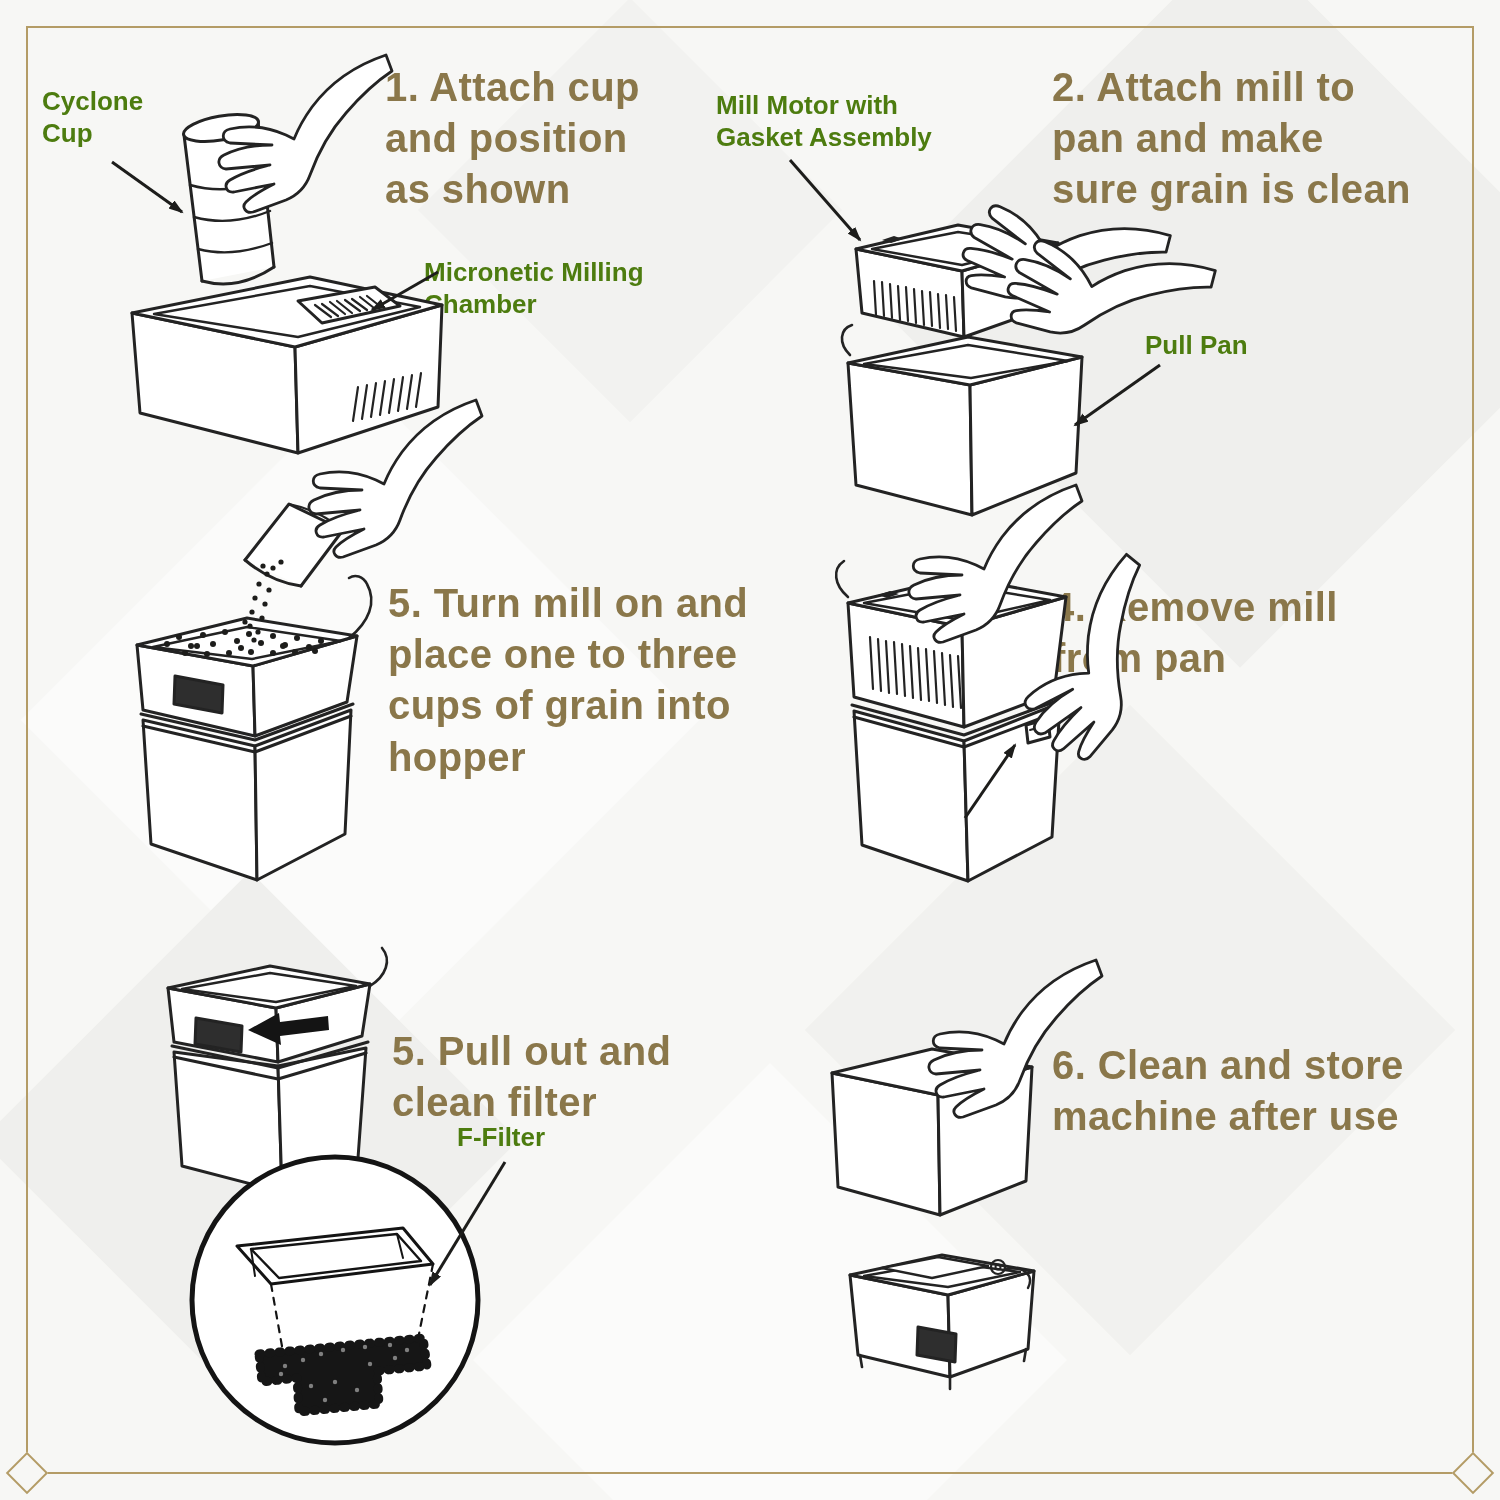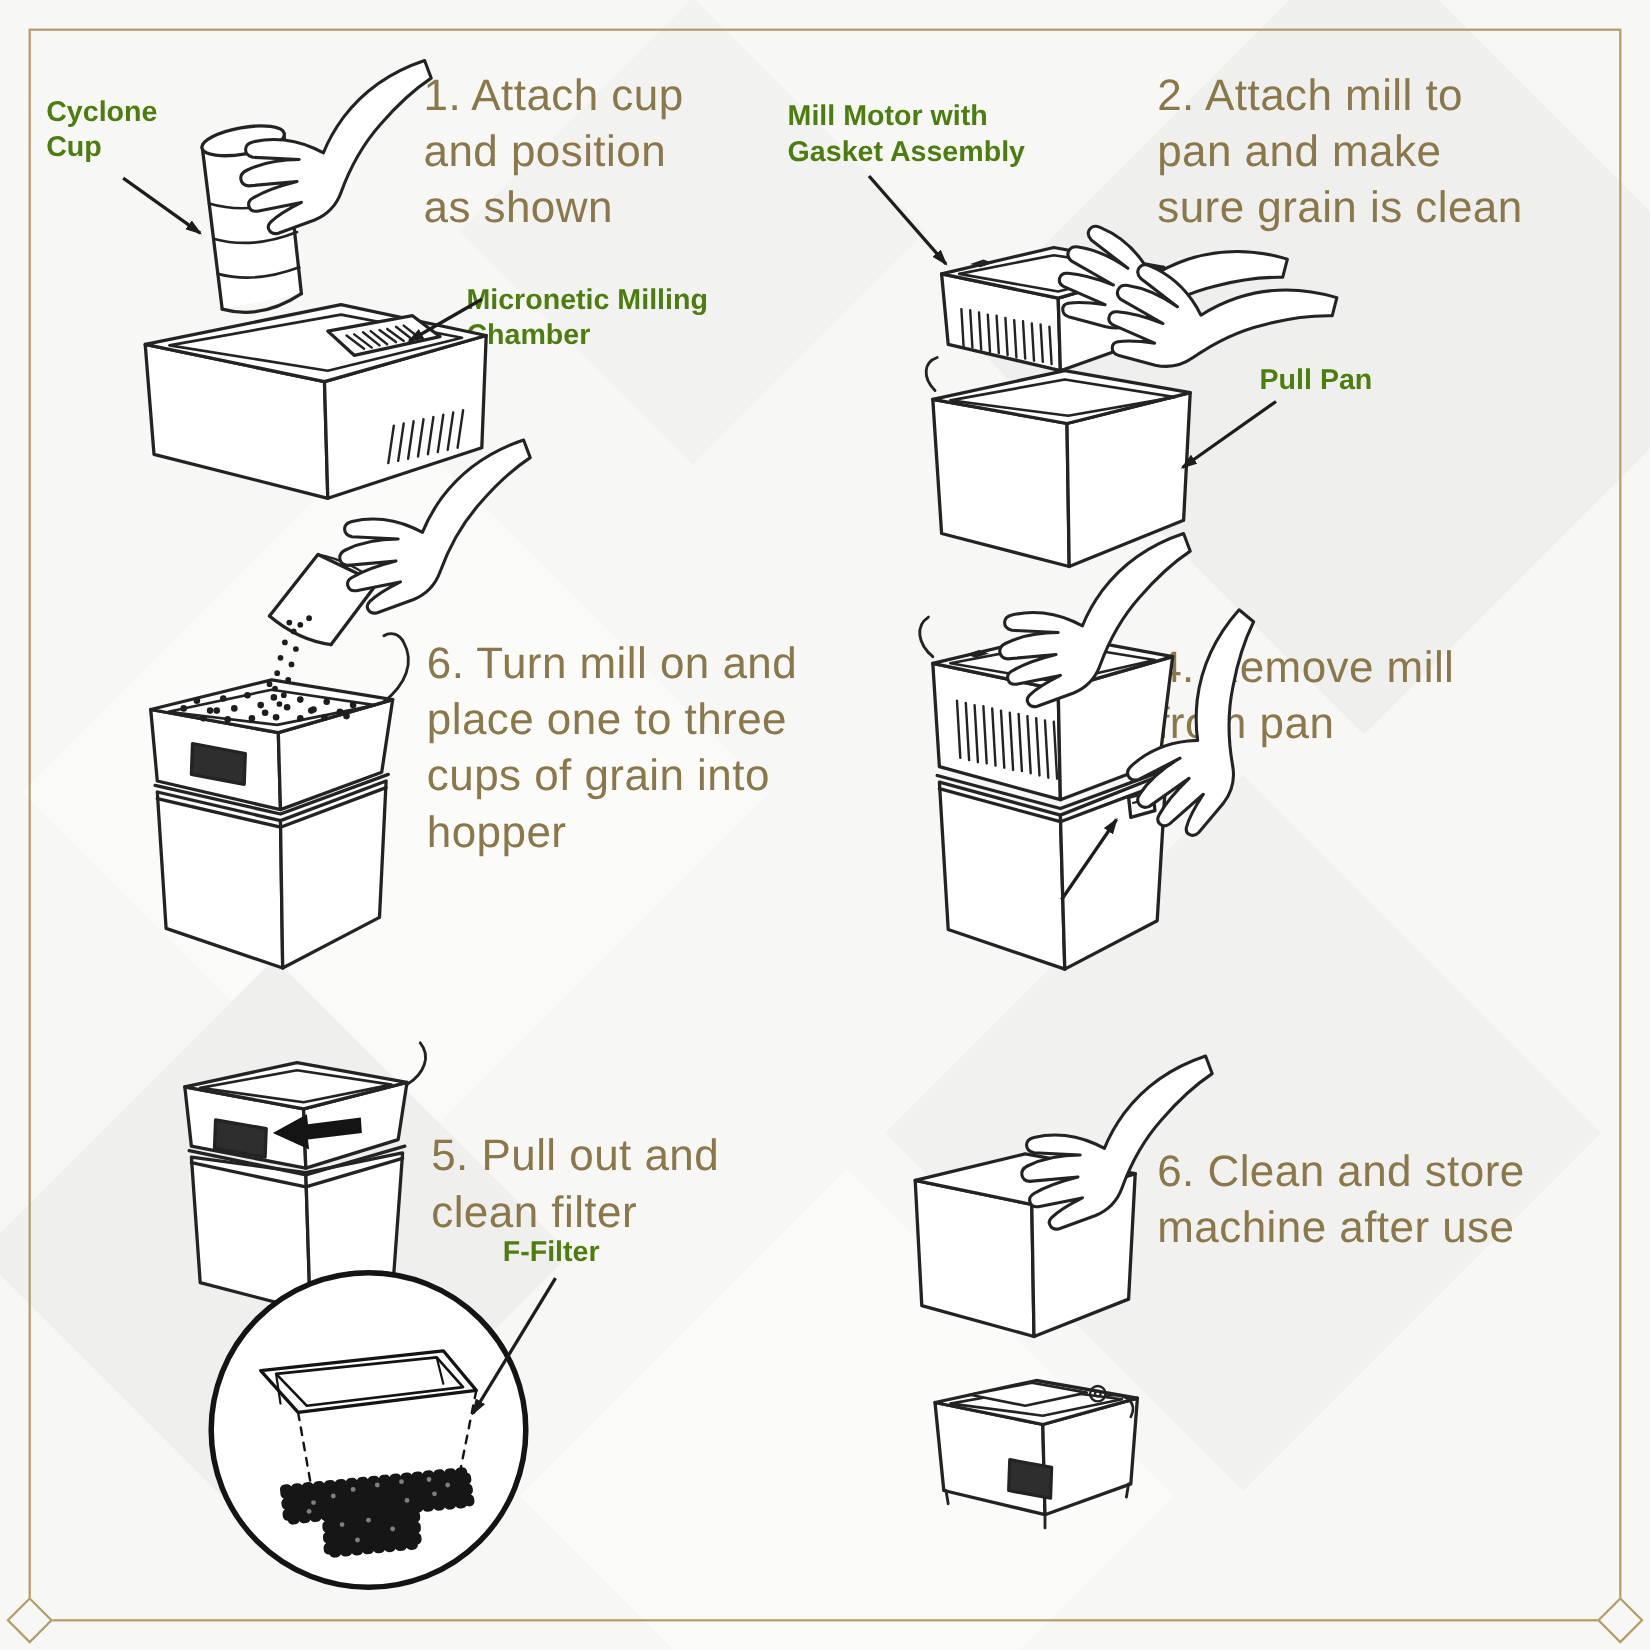--- a/index.html
+++ b/index.html
@@ -18,21 +18,21 @@
     pointer-events:none;
   }
   .corner {
     position:absolute; width:30px; height:30px;
     border:2.5px solid #b49c66; background:#f7f7f5;
     transform:rotate(45deg);
   }
   .heading {
     position:absolute;
     color:#8a774a;
-    font-weight:400;
+    font-weight:700;
     font-size:40px;
     line-height:1.28;
     letter-spacing:.4px;
     white-space:pre-line;
   }
   .callout {
     position:absolute;
     color:#4d7c0f;
     font-weight:700;
     font-size:26px;
@@ -121,21 +121,21 @@
         <path d="M82,64 L168,47 L252,60 L172,80 Z" stroke-width="2.4"></path>
         <path d="M92,55 L104,51 L113,54 L101,58 Z" fill="#232323" stroke="none"></path>
         <path stroke-width="2.2" d="M84,96 L86,130 M92,97 L94,131 M100,99 L102,133 M108,101 L110,135 M116,102 L118,136 M124,104 L126,138 M132,106 L134,140 M140,107 L142,141 M148,109 L150,143 M156,110 L158,144 M164,112 L166,146"></path>
 
         <use href="#handShape" fill="#ffffff" stroke="#232323" stroke-width="2.8" transform="translate(255,-25) rotate(35)"></use>
         <use href="#handShape" fill="#ffffff" stroke="#232323" stroke-width="2.8" transform="translate(300,10) rotate(35)"></use>
       </g>
     </svg>
   </div>
 
-  <div class="heading" style="left:388px;top:578px;width:430px;">6. Turn mill on and
+  <div class="heading" style="left:388px;top:578px;width:430px;">5. Turn mill on and
 place one to three
 cups of grain into
 hopper</div>
 
   <div class="ill" style="left:95px;top:470px;">
     <svg viewBox="0 0 310 450" width="310" height="450">
       <g fill="none" stroke="#232323" stroke-width="3" stroke-linecap="round" stroke-linejoin="round">
 
         <path d="M48,250 L56,374 L162,410 L160,276 Z" fill="#ffffff"></path>
         <path d="M160,276 L162,410 L250,364 L256,240 Z" fill="#ffffff"></path>

